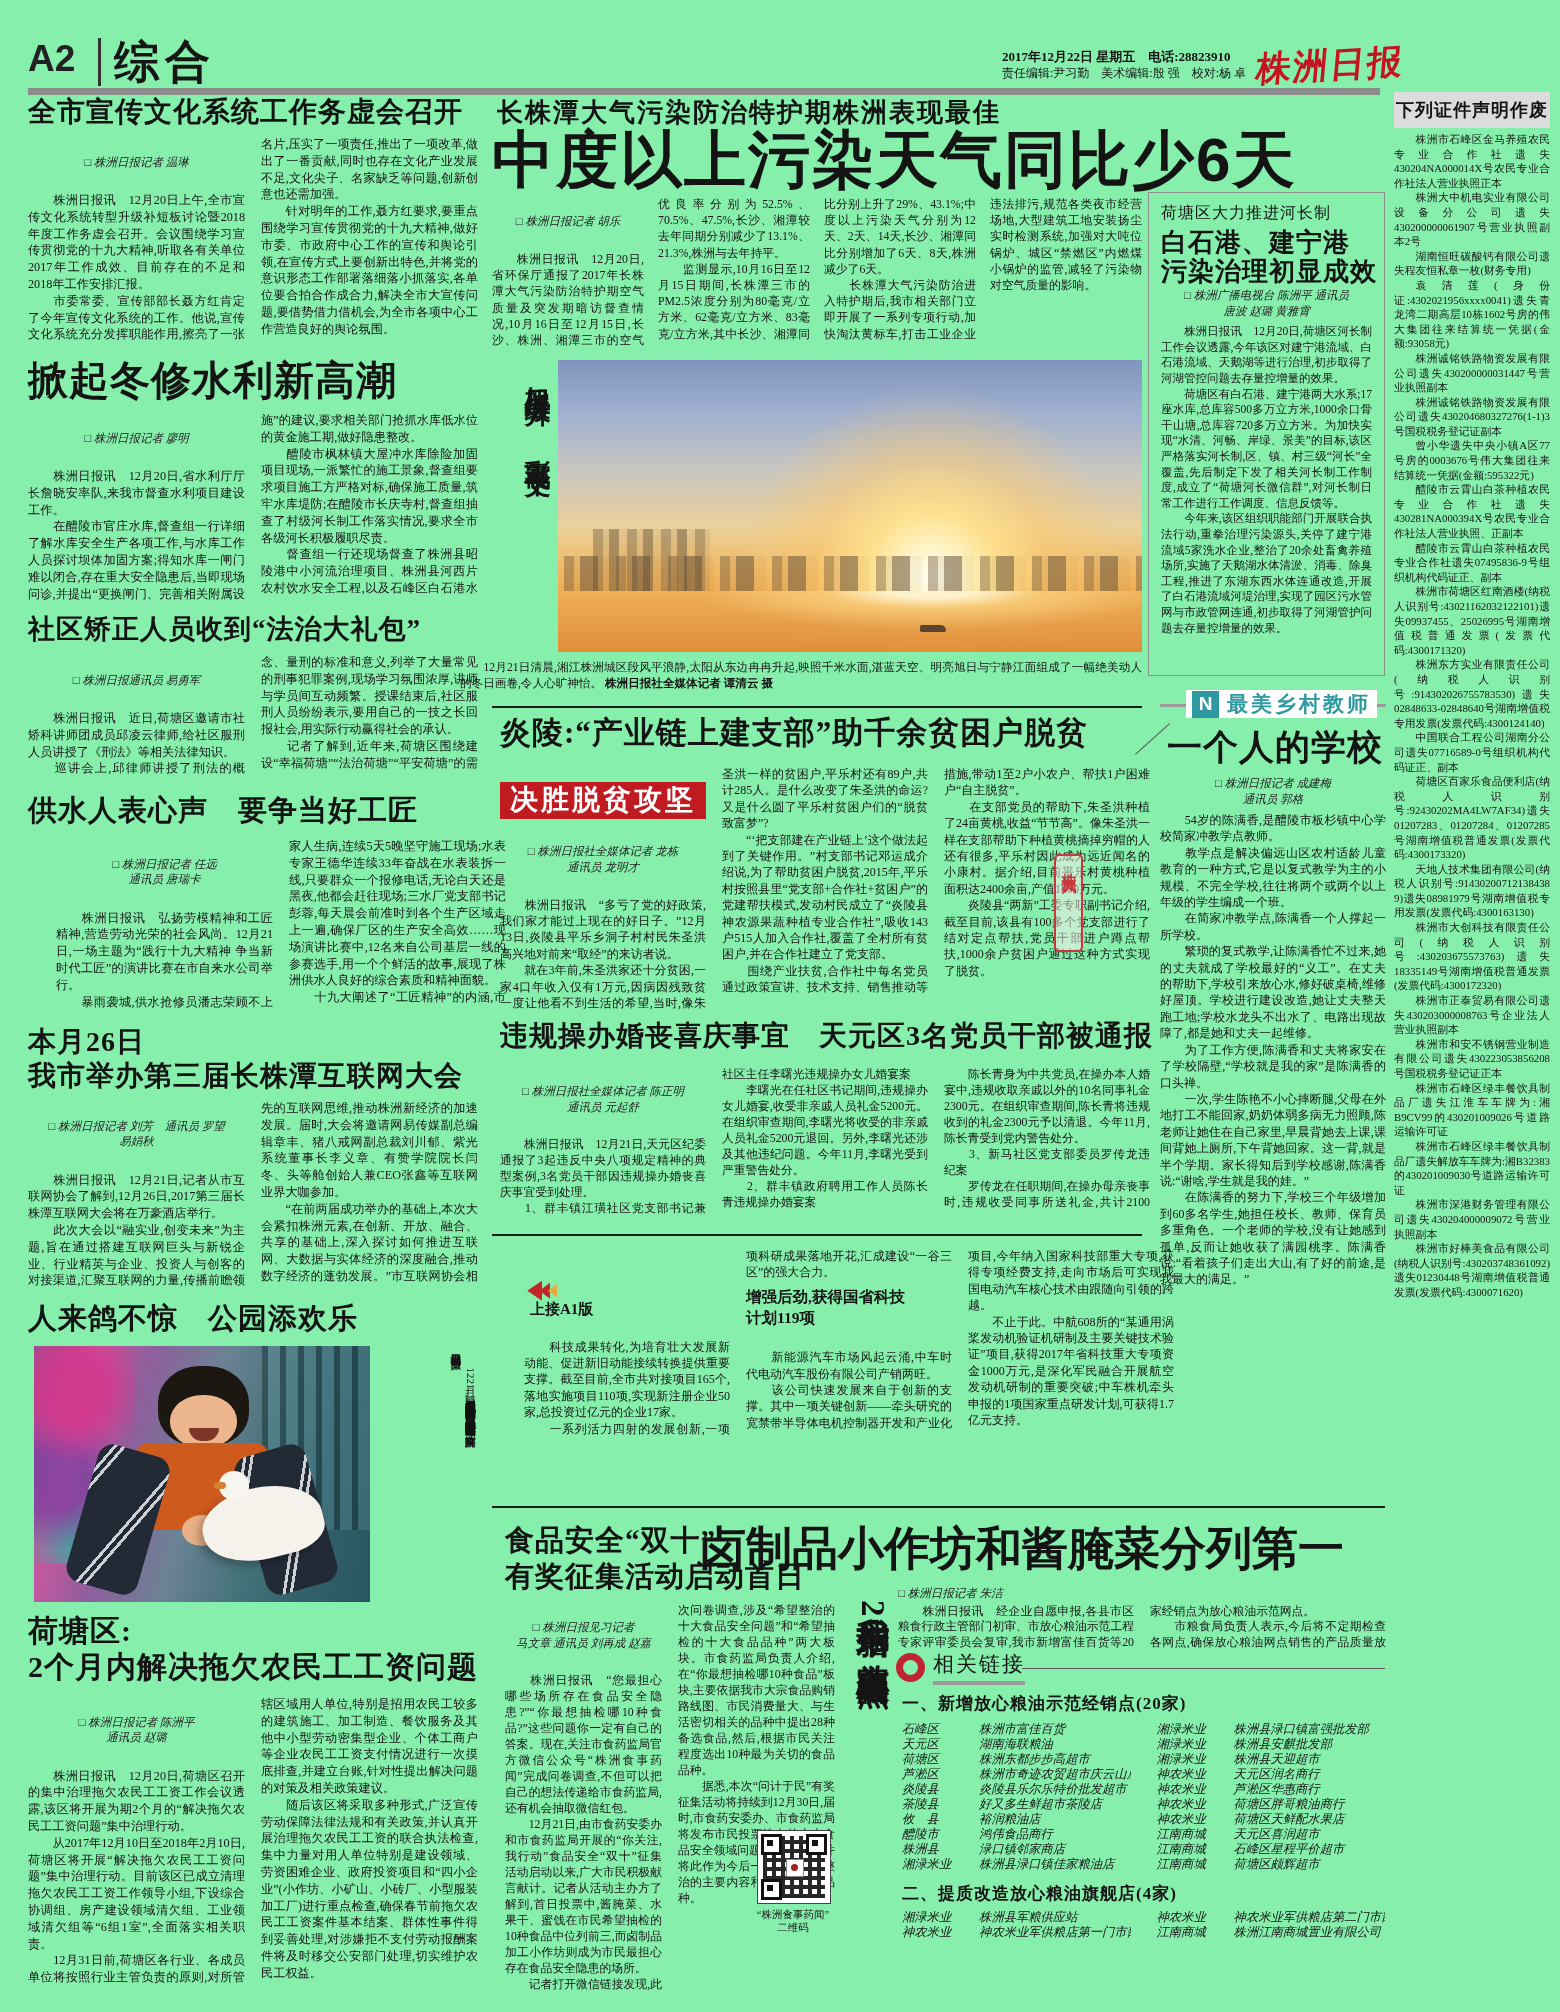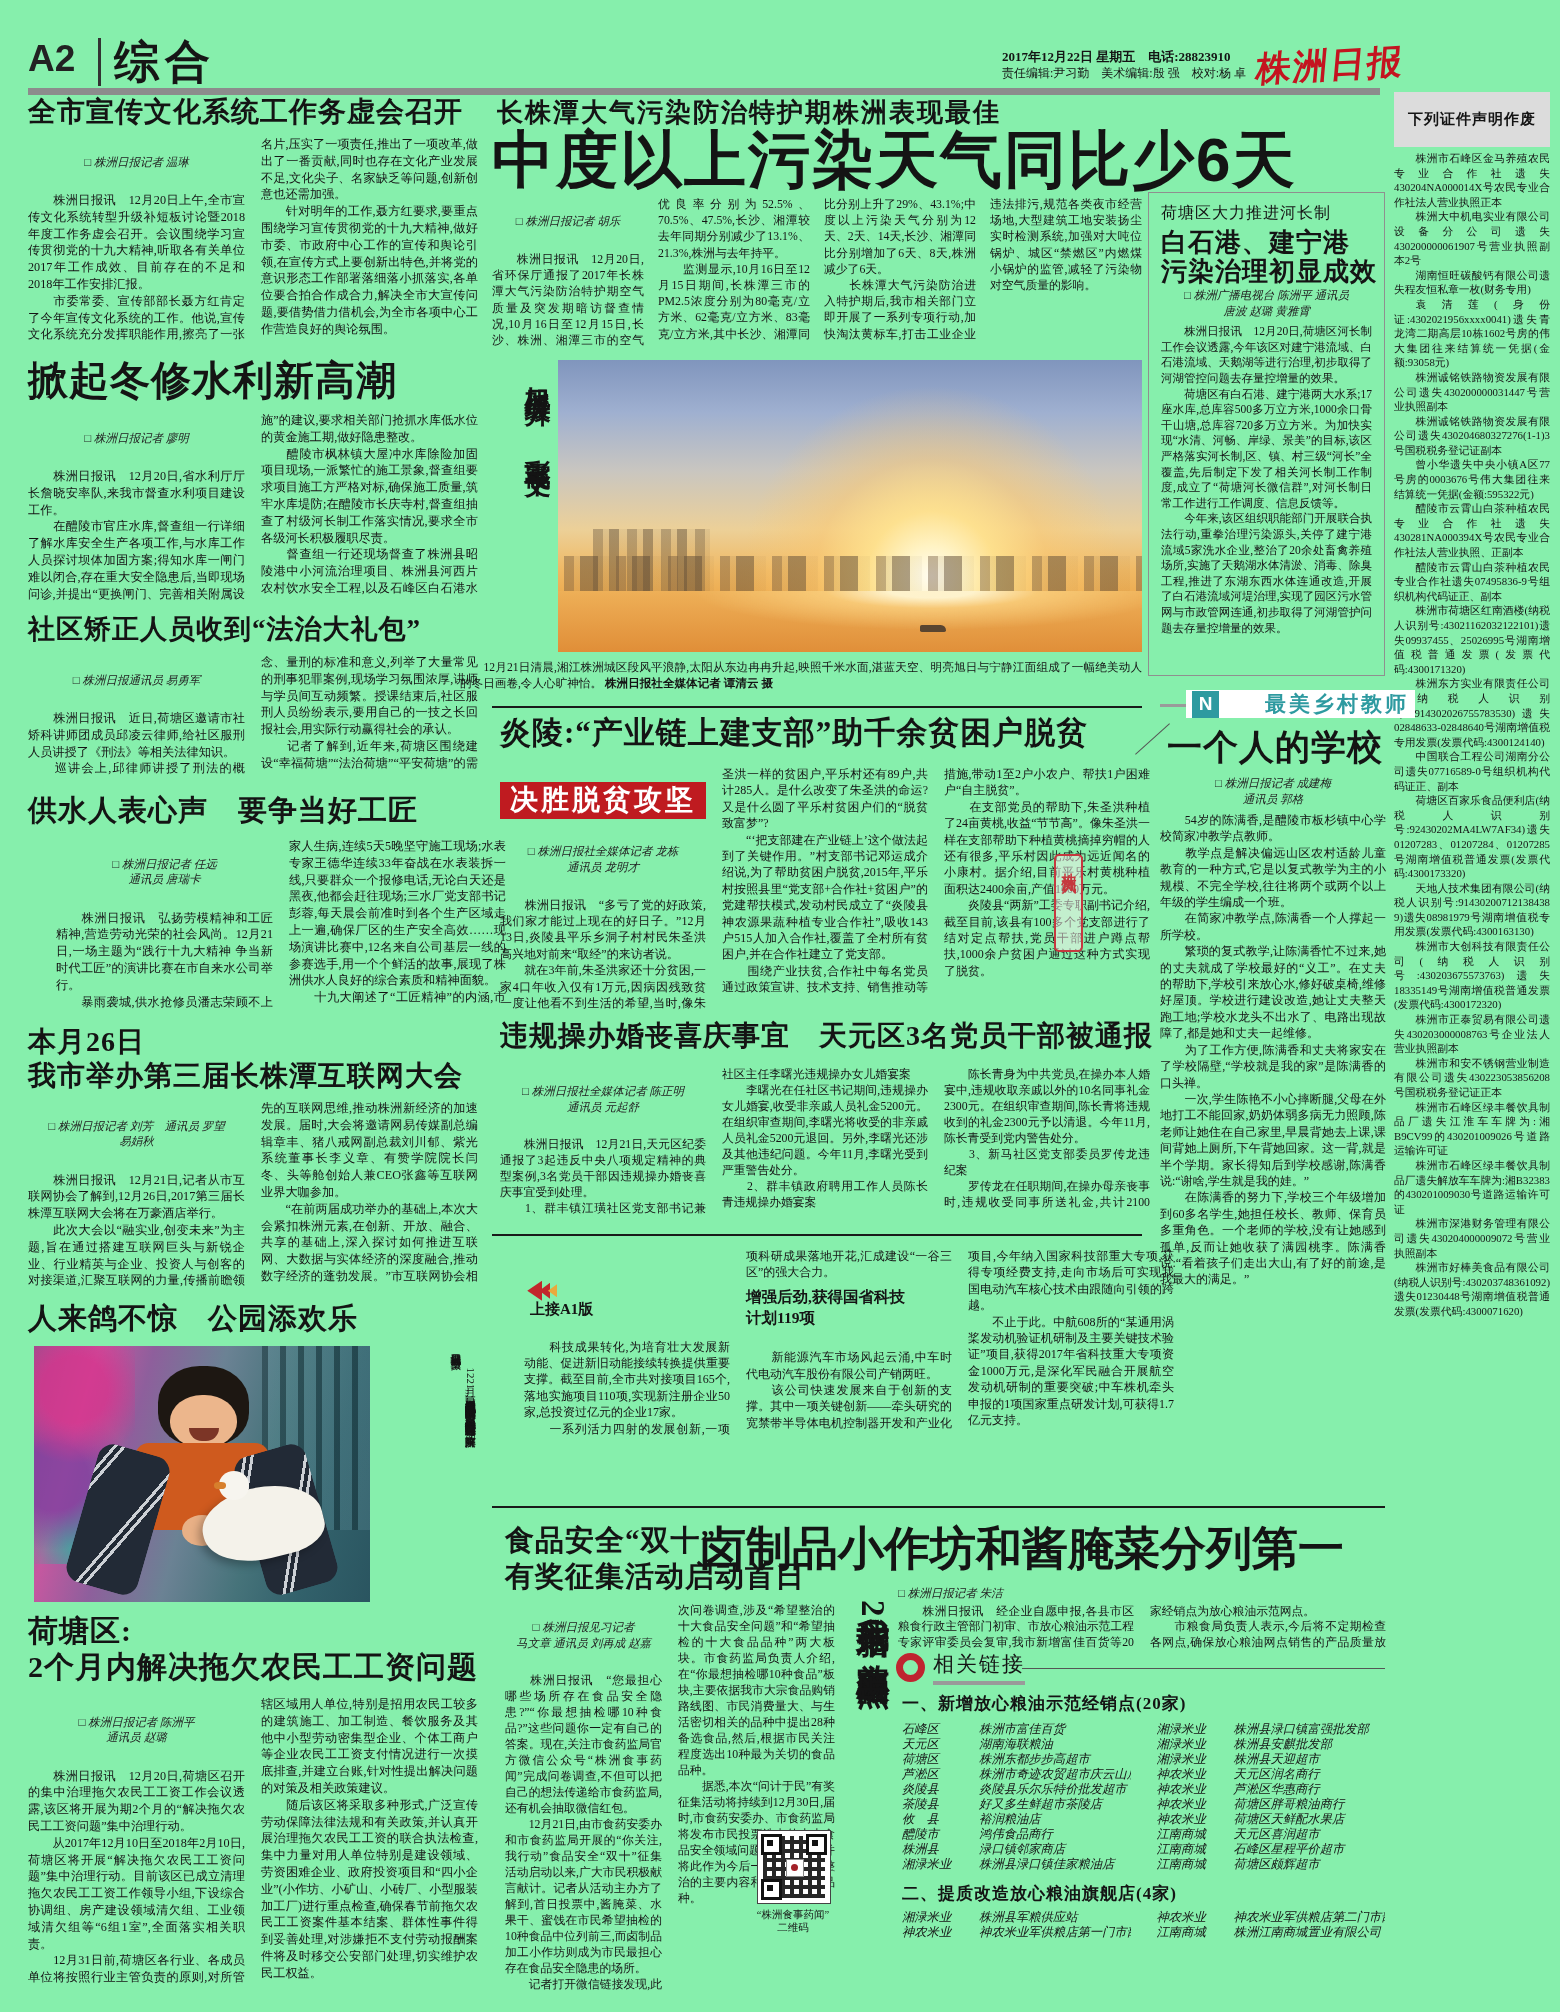--- a/index.html
+++ b/index.html
@@ -16,21 +16,21 @@
   .rule{background:#1a1a1a;height:2px;}
   .grayrule{background:#8c8c8c;}
   .vtext{writing-mode:vertical-rl;}
   
   .pageno{font-size:37px;font-weight:bold;color:#222;}
   .section{font-size:45px;font-weight:bold;color:#161616;letter-spacing:6px;}
   .dateline1{font-size:13px;font-weight:bold;line-height:17px;}
   .dateline2{font-size:12px;line-height:17px;}
   .paperlogo{color:#c41420;font-weight:bold;font-size:35px;letter-spacing:2px;transform:rotate(-3deg) skewX(-8deg);}
   
-  .cl-head{background:#dcdcdc;font-weight:bold;font-size:15px;text-align:center;padding:18px 0;letter-spacing:1px;}
+  .cl-head{background:#dcdcdc;font-weight:bold;font-size:18px;text-align:center;padding:6px 0;letter-spacing:1px;}
   .cl-body{font-size:10.8px;line-height:14.6px;text-align:justify;overflow:hidden;}
   .cl-body p{margin:0;text-indent:2em;}
   
   .flag{background:#bf1b20;color:#fff;font-weight:bold;font-size:28px;text-align:center;padding:10px 2px;letter-spacing:3px;margin-bottom:7px;break-inside:avoid;}
   .subhead{font-weight:bold;font-size:15.5px;line-height:21px;margin:5px 0;white-space:pre-line;}
   
   .sunphoto{background:
     radial-gradient(circle at 64% 74%, #fffdf2 0%, #fff3c4 7%, rgba(255,226,142,.92) 15%, rgba(252,201,112,.5) 27%, rgba(250,190,110,0) 44%),
     linear-gradient(180deg,#8095bd 0%,#9fb0d0 18%,#c9c6c0 38%,#ecd098 58%,#f0b964 72%,#eca648 84%,#e09038 100%);overflow:hidden;}
   .skyline{position:absolute;left:0;right:0;top:67%;height:12%;opacity:.85;background:
@@ -54,21 +54,21 @@
   .jacket{position:absolute;background:#222a36;border-radius:16px;
     background-image:repeating-linear-gradient(115deg, transparent 0 12px, rgba(235,238,242,.85) 12px 15px, transparent 15px 19px, rgba(235,238,242,.85) 19px 22px, transparent 22px 60px);}
   .dove{position:absolute;left:50%;top:55%;width:36%;height:28%;background:#f4f2ea;border-radius:65% 75% 45% 70%;transform:rotate(-14deg);box-shadow:-5px 3px 9px rgba(0,0,0,.28);}
   .dovehead{position:absolute;left:55%;top:49%;width:9%;height:11%;background:#f7f5ef;border-radius:50%;}
   .dovebeak{position:absolute;left:53.6%;top:53%;width:3.5%;height:3%;background:#d77f2c;border-radius:40%;}
   .hand{position:absolute;left:44%;top:66%;width:12%;height:12%;background:#e8b086;border-radius:50%;}
   
   .chev{display:inline-block;vertical-align:middle;clip-path:polygon(100% 0,18% 50%,100% 100%);}
   .ring{display:inline-block;width:15px;height:15px;border:7px solid #bf2430;border-radius:50%;}
   .nbox{display:inline-flex;width:27px;height:27px;background:#2e9aa0;color:#fff;font-weight:bold;font-size:19px;align-items:center;justify-content:center;}
-  .badge-label{color:#2e9aa0;font-size:21px;font-weight:bold;letter-spacing:3px;margin-left:38px;}
+  .badge-label{color:#2e9aa0;font-size:21px;font-weight:bold;letter-spacing:3px;}
   .seal{border:2px solid #c5393f;color:#c5393f;writing-mode:vertical-rl;font-size:15px;font-weight:bold;letter-spacing:3px;padding:5px 3px;border-radius:5px;background:rgba(255,240,240,.5);}
   .qr{background:#fff;border:1px solid #444;}
   .qr-grid{position:absolute;left:5px;top:5px;right:5px;bottom:5px;
      background-image:repeating-linear-gradient(0deg,#161616 0 4px,transparent 4px 9px),repeating-linear-gradient(90deg,#161616 0 4px,transparent 4px 9px);opacity:.92;}
   .qr-eye{position:absolute;width:15px;height:15px;border:3px solid #111;background:#fff;}
   .qr-eye div{position:absolute;left:3px;top:3px;width:6px;height:6px;background:#111;}
   .qr-logo{position:absolute;left:28px;top:28px;width:16px;height:16px;background:#fff;border:1px solid #888;}
   .qr-logo div{position:absolute;left:4px;top:4px;width:7px;height:7px;background:#a32028;border-radius:50%;}
   .qr-cap{font-size:10.5px;line-height:13px;text-align:center;white-space:pre-line;}
   

